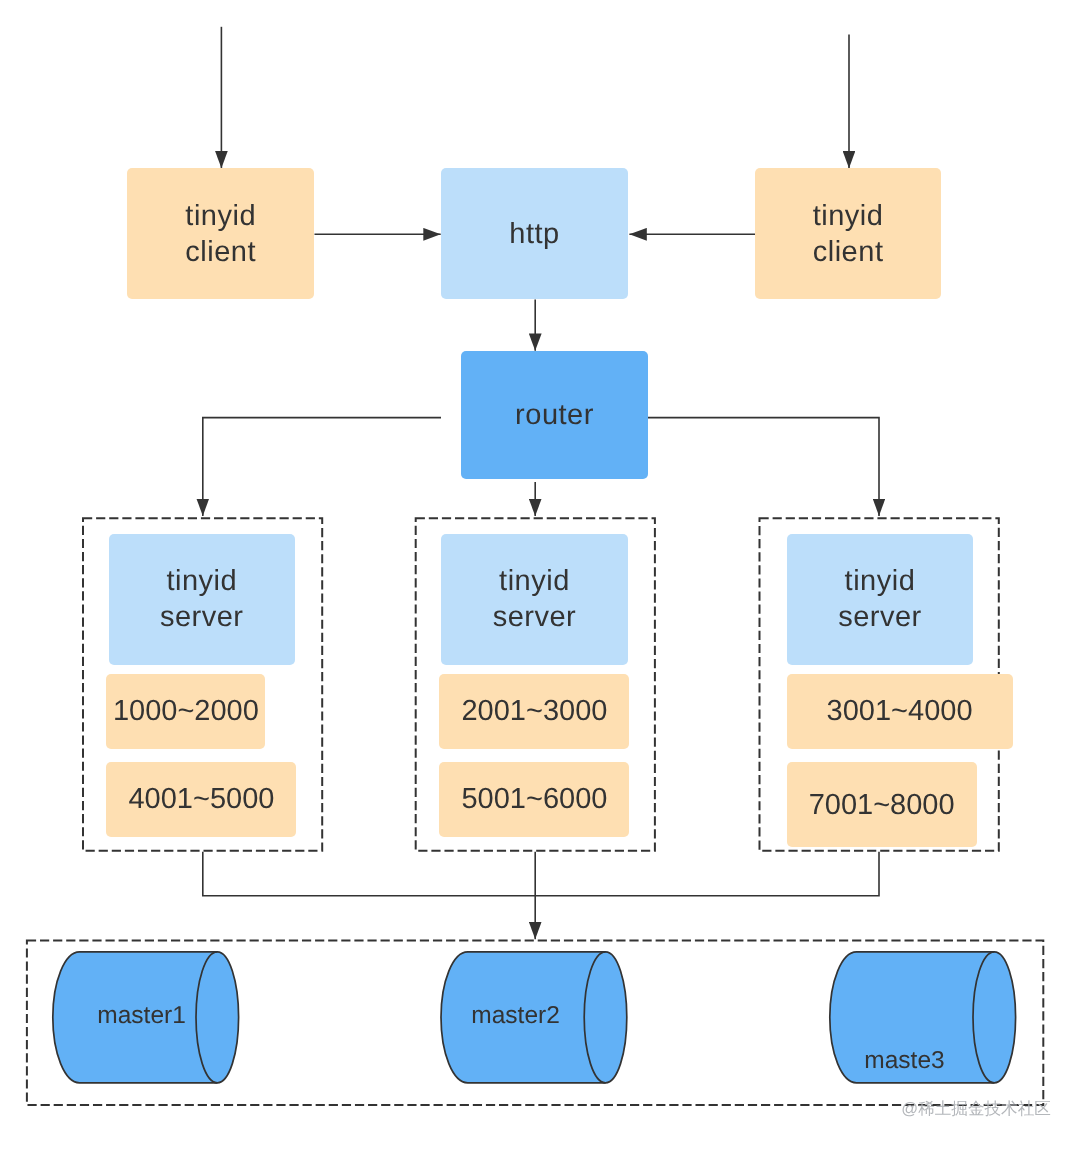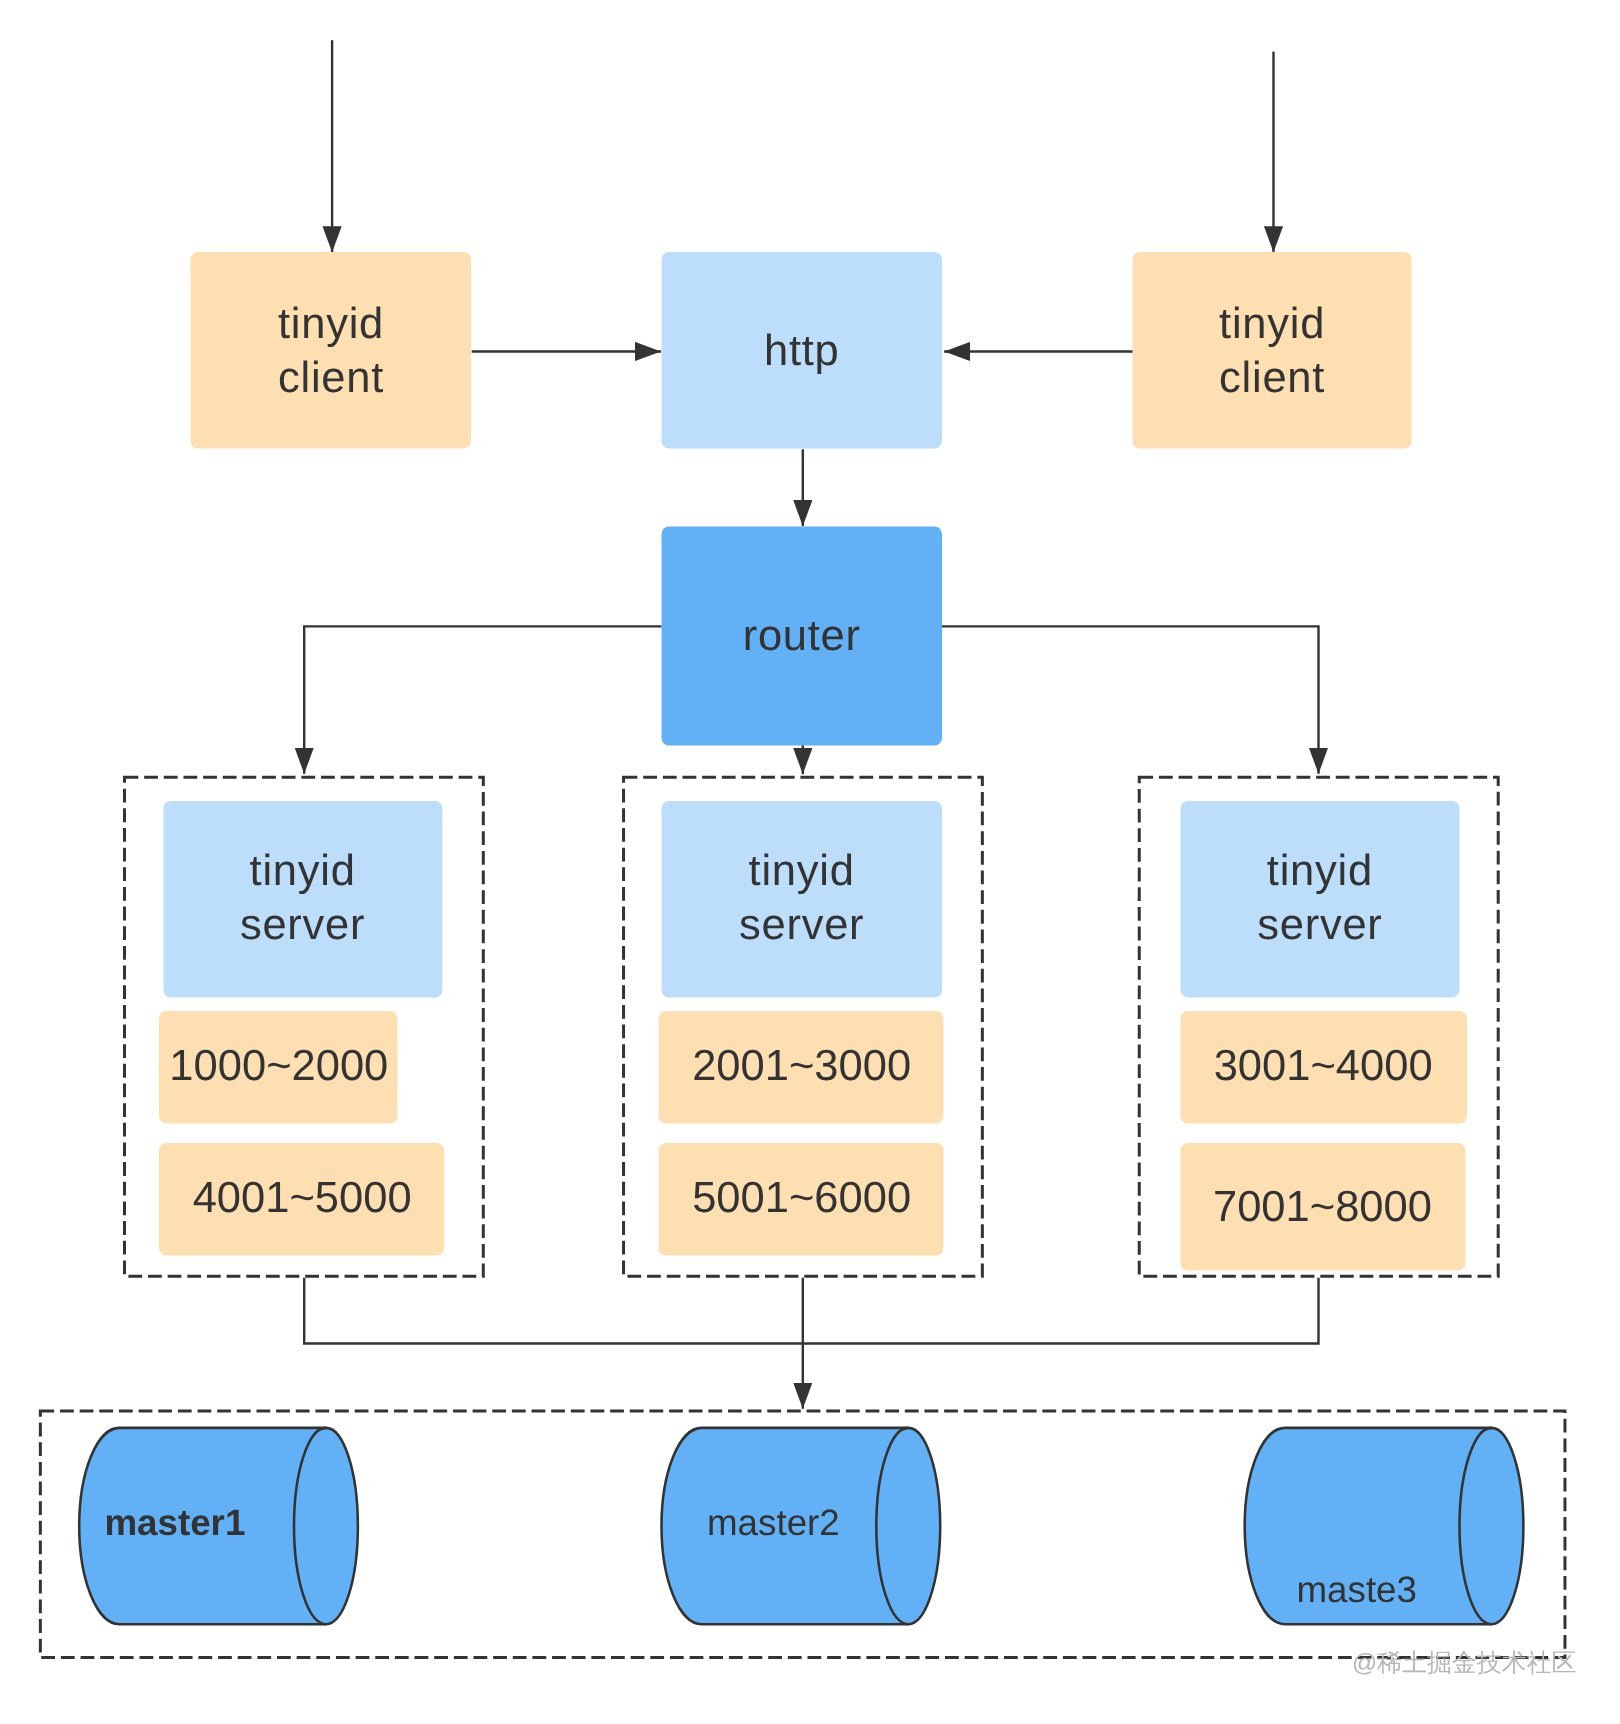--- a/index.html
+++ b/index.html
@@ -105,21 +105,21 @@
 
   <div class="node lblue" style="left:441px; top:168px; width:187px; height:131px;">
     <span class="tl word">http</span>
   </div>
 
   <div class="node orange" style="left:754.8px; top:168px; width:186.6px; height:131px;">
     <span class="tl word">tinyid</span>
     <span class="tl word">client</span>
   </div>
 
-  <div class="node blue" style="left:441px; top:351px; width:187px; height:146px;">
+  <div class="node blue" style="left:461px; top:351px; width:187px; height:128px;">
     <span class="tl word">router</span>
   </div>
 
   <div class="node lblue" style="left:108.5px; top:533.9px; width:186.5px; height:130.8px;">
     <span class="tl word">tinyid</span>
     <span class="tl word">server</span>
   </div>
   <div class="node orange" style="left:106.4px; top:674px; width:159px; height:74.6px;">
     <span class="tl">1000~2000</span>
   </div>
@@ -135,37 +135,37 @@
     <span class="tl">2001~3000</span>
   </div>
   <div class="node orange" style="left:439.4px; top:762.3px; width:190.1px; height:74.4px;align-items:center;">
     <span class="tl">5001~6000</span>
   </div>
 
   <div class="node lblue" style="left:786.7px; top:533.9px; width:186.5px; height:130.8px;">
     <span class="tl word">tinyid</span>
     <span class="tl word">server</span>
   </div>
-  <div class="node orange" style="left:786.6px; top:674px; width:191px; height:74.6px;">
+  <div class="node orange" style="left:786.6px; top:674px; width:226px; height:74.6px;">
     <span class="tl">3001~4000</span>
   </div>
   <div class="node orange" style="left:786.6px; top:762.3px; width:190.1px; height:85px;">
     <span class="tl">7001~8000</span>
   </div>
 
   <svg id="shapes" width="1080" height="1149" viewBox="0 0 1080 1149">
     <g stroke="#333333" stroke-width="1.7" fill="#62B1F6" stroke-linejoin="round">
       <path d="M 79.5 951.9 L 217.3 951.9 A 21.3 65.45 0 0 1 217.3 1082.8 L 79.5 1082.8 A 26.7 65.45 0 0 1 79.5 951.9 Z"></path>
       <path fill="none" d="M 217.3 951.9 A 21.3 65.45 0 0 0 217.3 1082.8"></path>
       <path d="M 467.7 951.9 L 605.5 951.9 A 21.3 65.45 0 0 1 605.5 1082.8 L 467.7 1082.8 A 26.7 65.45 0 0 1 467.7 951.9 Z"></path>
       <path fill="none" d="M 605.5 951.9 A 21.3 65.45 0 0 0 605.5 1082.8"></path>
       <path d="M 856.5 951.9 L 994.3 951.9 A 21.3 65.45 0 0 1 994.3 1082.8 L 856.5 1082.8 A 26.7 65.45 0 0 1 856.5 951.9 Z"></path>
       <path fill="none" d="M 994.3 951.9 A 21.3 65.45 0 0 0 994.3 1082.8"></path>
     </g>
   </svg>
 
-  <div class="cyl-label" style="left:45px; top:1003.6px; width:143.2px;font-weight:bold;">master1</div>
+  <div class="cyl-label" style="left:70px; top:1003.6px; width:143.2px;">master1</div>
   <div class="cyl-label" style="left:444px; top:1003.6px; width:143.2px;">master2</div>
   <div class="cyl-label" style="left:832.9px; top:1003.6px; width:143.2px;margin-top:45px;">maste3</div>
 
   <div class="watermark" style="left:901.3px; top:1098.4px;">@稀土掘金技术社区</div>
 
 </div>
 
 </body></html>

